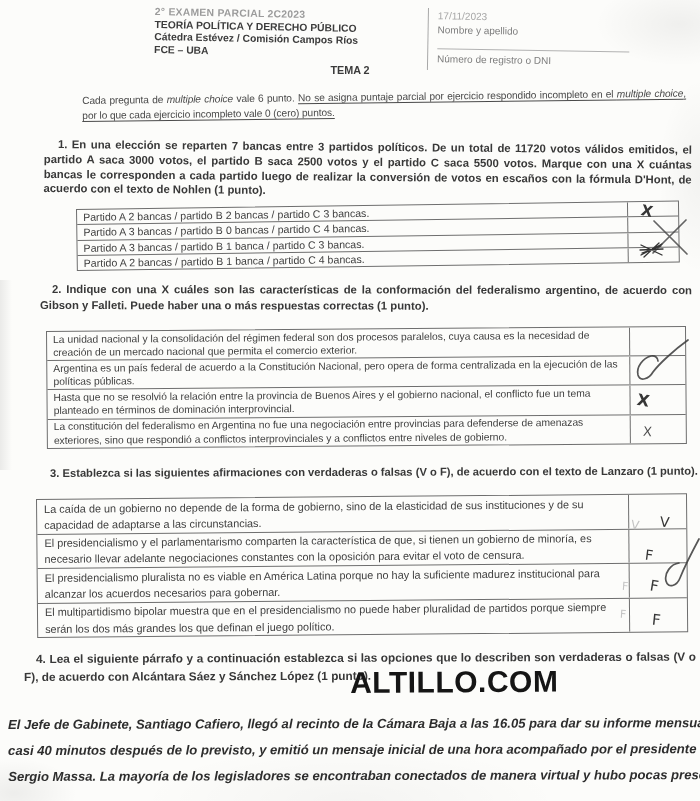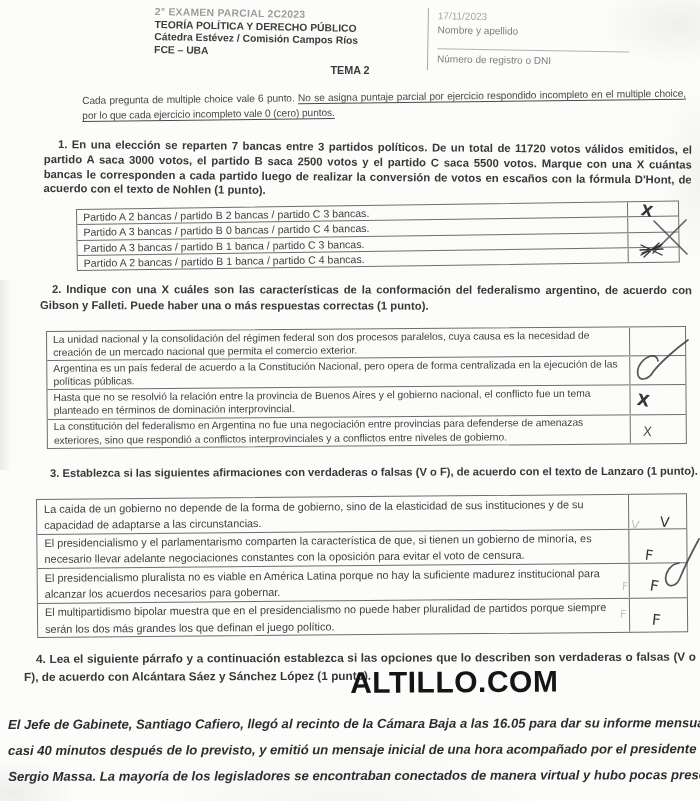--- a/index.html
+++ b/index.html
@@ -20,21 +20,21 @@
   .hdr-faded{color:#9b9b9b;letter-spacing:.3px;}
   .hdr-right{left:428px;top:8px;width:212px;height:62px;border-left:1px solid #a8a8a8;
     padding-left:9px;font-size:10px;color:#7d7d7d;transform:rotate(1deg);transform-origin:left top;}
   .hdr-date{color:#a6a6a6;margin-top:2px;}
   .hdr-name{margin-top:3px;}
   .hdr-reg{margin-top:13px;border-top:1px solid #b2b2b2;padding-top:4px;width:192px;}
   .tema{left:0;top:64px;width:700px;text-align:center;font-weight:bold;font-size:10.8px;color:#3b3b3b;}
   .instructions{left:82px;top:93px;width:604px;font-size:10.2px;line-height:15px;color:#4a4a4a;
     text-align:justify;transform:rotate(-0.7deg);transform-origin:left top;letter-spacing:-0.1px;}
   .ul{text-decoration:underline;text-underline-offset:2px;}
-  .it{}
+  .it{font-style:italic;}
   .q{position:absolute;font-weight:bold;color:#383838;text-align:justify;}
   .q1{left:44px;top:137px;width:648px;font-size:11.3px;line-height:14.8px;text-indent:14px;
     transform:rotate(0.5deg);transform-origin:left top;}
   .q2{left:40px;top:282px;width:652px;font-size:11.3px;line-height:15.5px;text-indent:12px;
     transform:rotate(0.1deg);transform-origin:left top;}
   .q3{left:40px;top:467px;width:660px;font-size:11.2px;white-space:nowrap;text-indent:10px;
     transform:rotate(-0.2deg);transform-origin:left top;}
   .q4{left:24px;top:651px;width:672px;font-size:11.8px;line-height:17.5px;text-indent:12px;
     transform:rotate(-0.2deg);transform-origin:left top;}
   .tbl{position:absolute;border:1px solid #6e6e6e;z-index:2;}

